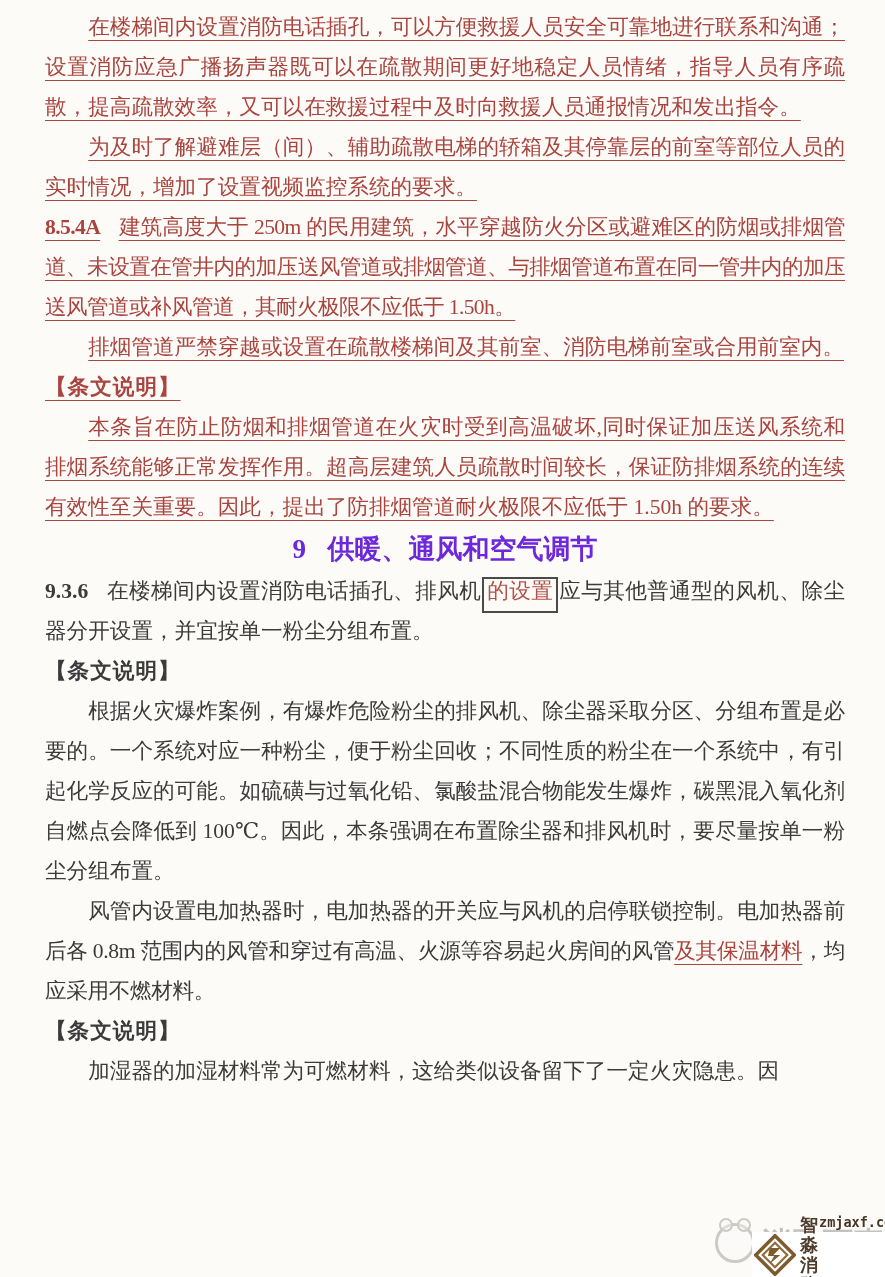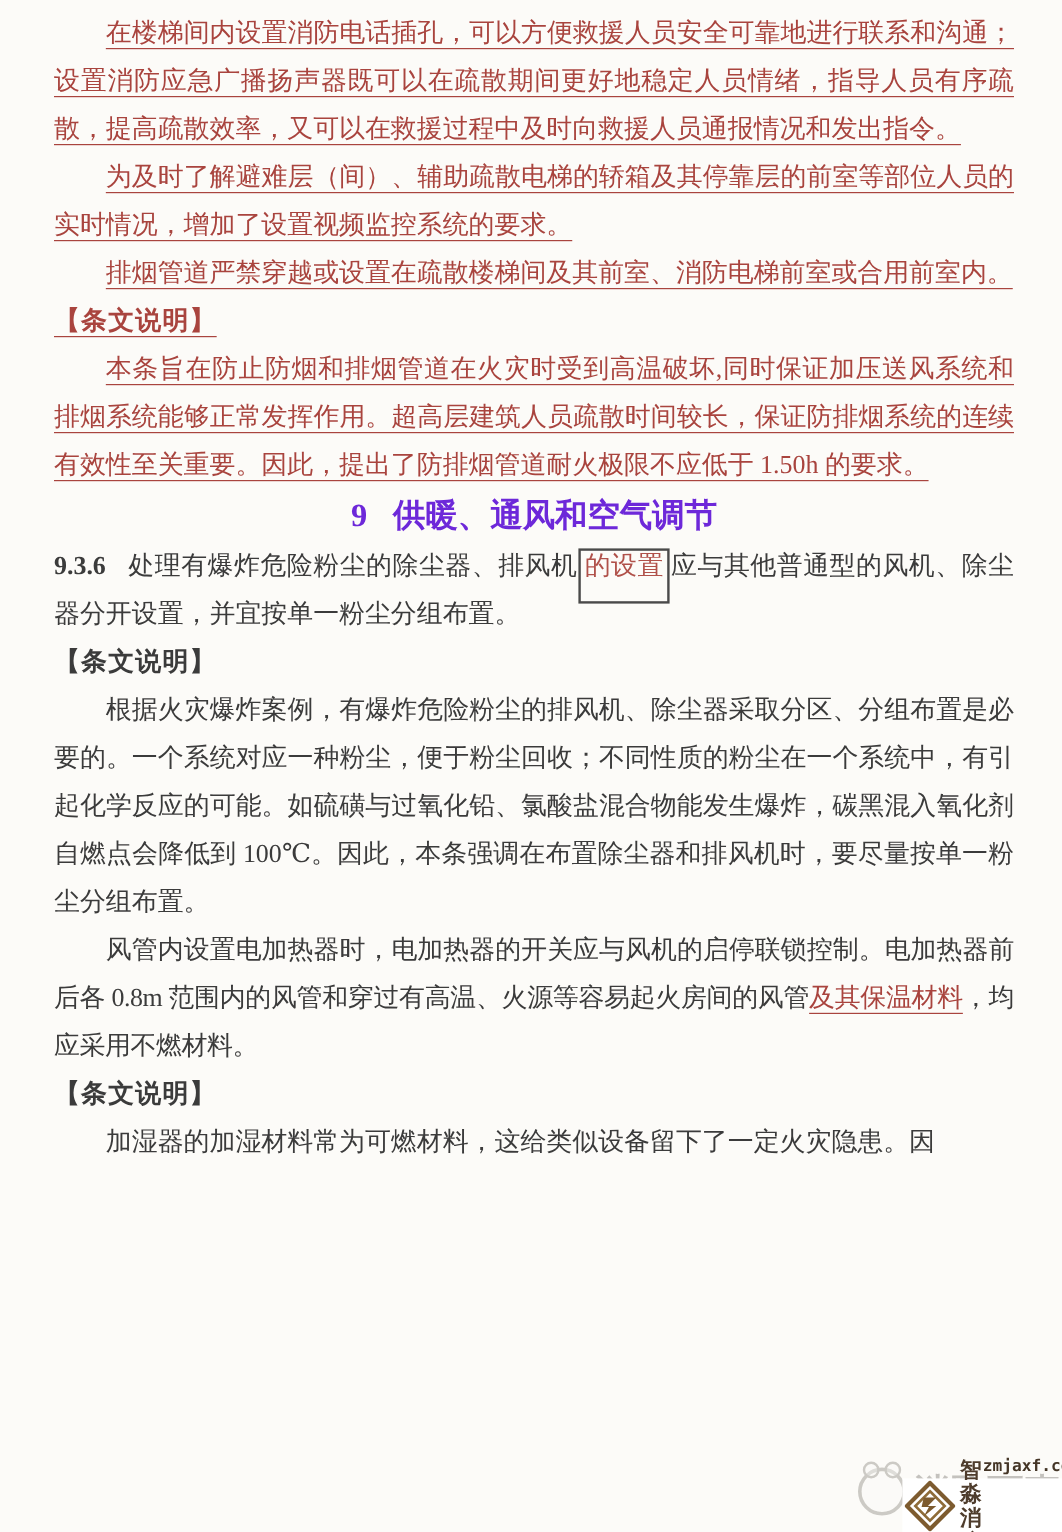--- a/index.html
+++ b/index.html
@@ -22,21 +22,21 @@
   .tight2{letter-spacing:-0.35px;}
   .heading{
     font-size:27px;font-weight:bold;text-align:center;line-height:44px;
     color:#a9443e;margin:8px 0 14px;
   }
   .heading.black{color:#6d28d9;}
   .h9{margin:0;}
   .h93{margin:0 0 8px;}
   .hnum{margin-right:0.8em;}
   .boxed{
-    color:#b0514a;border:2px solid #4a4a4a;padding:0 3px 18px 3px;margin:0 1px;
+    color:#b0514a;border:2px solid #4a4a4a;padding:0 3px 8px 3px;margin:0 1px;
   }
   
   .wm-gray{
     position:absolute;left:715px;top:1218px;width:200px;height:50px;
     color:#c2c0bb;opacity:0.95;white-space:nowrap;z-index:5;
     display:flex;align-items:center;
   }
   .wm-circle{
     display:inline-block;width:40px;height:40px;border:3px solid #cac8c3;
     border-radius:50%;margin-right:6px;box-sizing:border-box;background:rgba(250,250,248,0.4);
@@ -61,31 +61,32 @@
 </head>
 <body>
 
 <div class="page">
 
   <p class="red u indent">在楼梯间内设置消防电话插孔，可以方便救援人员安全可靠地进行联系和沟通；设置消防应急广播扬声器既可以在疏散期间更好地稳定人员情绪，指导人员有序疏散，提高疏散效率，又可以在救援过程中及时向救援人员通报情况和发出指令。</p>
 
   <p class="red u indent">为及时了解避难层（间）、辅助疏散电梯的轿箱及其停靠层的前室等部位人员的实时情况，增加了设置视频监控系统的要求。</p>
 
 
+  <p class="red u tight"><span class="cnum">8.5.4A</span><span>建筑高度大于 250m 的民用建筑，水平穿越防火分区或避难区的防烟或排烟管道、未设置在管井内的加压送风管道或排烟管道、与排烟管道布置在同一管井内的加压送风管道或补风管道，其耐火极限不应低于 1.50h。</span></p>
 
   <p class="red u indent">排烟管道严禁穿越或设置在疏散楼梯间及其前室、消防电梯前室或合用前室内。</p>
 
   <p class="red u label">【条文说明】</p>
 
   <p class="red u indent">本条旨在防止防烟和排烟管道在火灾时受到高温破坏,同时保证加压送风系统和排烟系统能够正常发挥作用。超高层建筑人员疏散时间较长，保证防排烟系统的连续有效性至关重要。因此，提出了防排烟管道耐火极限不应低于 1.50h 的要求。</p>
 
   <h2 class="heading black h9"><span class="hnum">9</span><span>供暖、通风和空气调节</span></h2>
 
 
-  <p><span class="cnum">9.3.6</span><span>处理有爆炸危险粉尘的除尘器、排风机</span><span class="boxed">的设置</span><span>应与其他普通型的风机、除尘器分开设置，并宜按单一粉尘分组布置。</span></p>
+  <p><span class="cnum">9.3.6</span><span>在楼梯间内设置消防电话插孔、排风机</span><span class="boxed">的设置</span><span>应与其他普通型的风机、除尘器分开设置，并宜按单一粉尘分组布置。</span></p>
 
   <p class="label">【条文说明】</p>
 
   <p class="indent">根据火灾爆炸案例，有爆炸危险粉尘的排风机、除尘器采取分区、分组布置是必要的。一个系统对应一种粉尘，便于粉尘回收；不同性质的粉尘在一个系统中，有引起化学反应的可能。如硫磺与过氧化铅、氯酸盐混合物能发生爆炸，碳黑混入氧化剂自燃点会降低到 100℃。因此，本条强调在布置除尘器和排风机时，要尽量按单一粉尘分组布置。</p>
 
 
   <p class="indent tight2"><span>风管内设置电加热器时，电加热器的开关应与风机的启停联锁控制。电加热器前后各 0.8m 范围内的风管和穿过有高温、火源等容易起火房间的风管</span><span class="red u">及其保温材料</span><span>，均应采用不燃材料。</span></p>
 
   <p class="label">【条文说明】</p>
 

